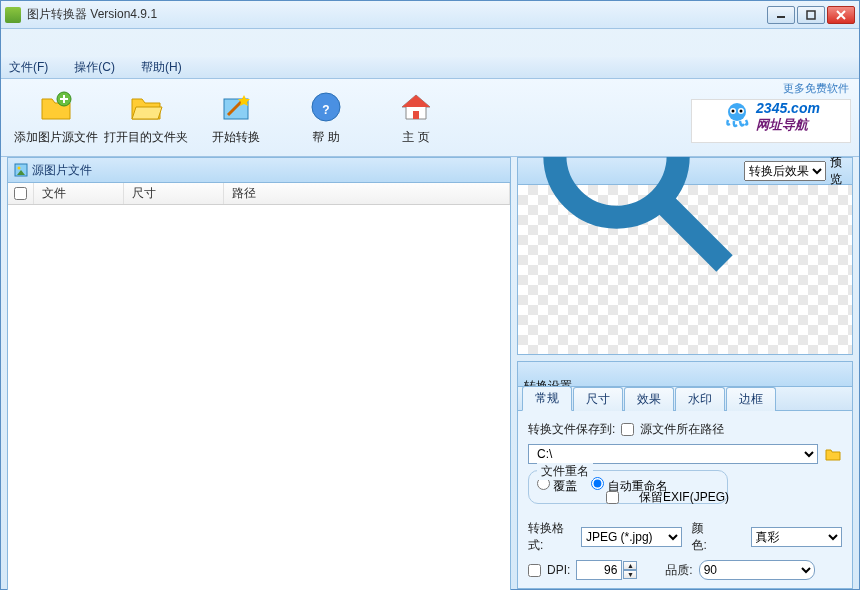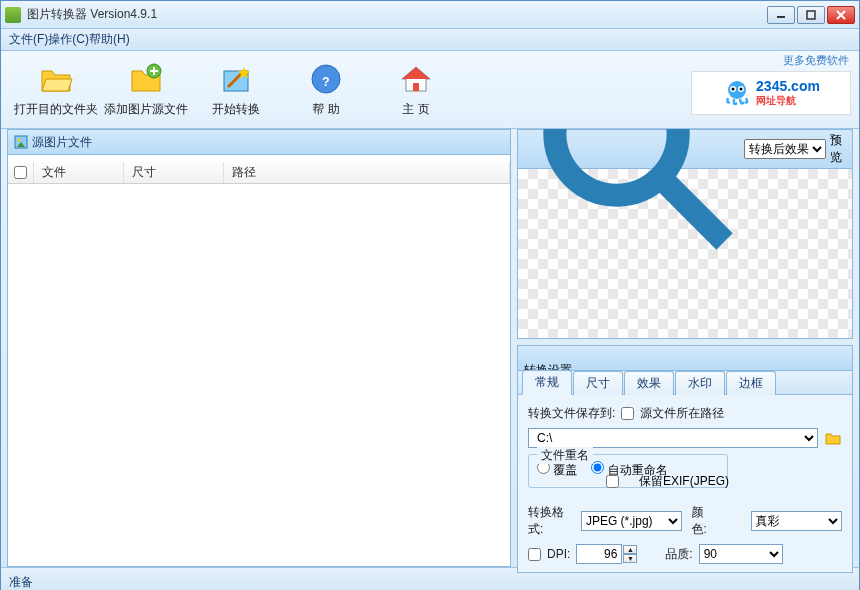--- a/index.html
+++ b/index.html
@@ -4,60 +4,60 @@
 <style>
 * { box-sizing: border-box; margin: 0; padding: 0; font-family: "Microsoft YaHei", "SimSun", Arial, sans-serif; font-size: 12px; }
 body { background: #fff; }
 .window { width: 860px; height: 590px; border: 1px solid #5a8fc4; background: linear-gradient(#e8f3fc, #d6e9f8); position: relative; }
 .titlebar { height: 28px; background: linear-gradient(#eaf4fd, #d4e8f9); display: flex; align-items: center; padding: 0 4px; border-bottom: 1px solid #a0c4e4; justify-content: center; }
 .titlebar .app-icon { width: 16px; height: 16px; background: linear-gradient(#8dc63f, #5a9e2f); border-radius: 2px; margin-right: 6px; position: relative; }
 .titlebar .title { color: #333; }
 .win-controls { margin-left: auto; display: flex; gap: 2px; }
 .win-btn { width: 28px; height: 18px; border: 1px solid #6a8db0; border-radius: 2px; display: flex; align-items: center; justify-content: center; font-size: 10px; background: linear-gradient(#f0f6fc,#cde2f4); cursor: pointer; }
 .win-close { background: linear-gradient(#f28b82,#d93025); color: #fff; border-color: #b02a1f; }
-.menubar { height: 22px; background: linear-gradient(#e5f1fc,#d0e5f7); display: flex; align-items: center; padding: 0 8px; color: #1a3c6e; border-bottom: 1px solid #a0c4e4; }
+.menubar { height: 22px; background: linear-gradient(#e5f1fc,#d0e5f7); display: flex; align-items: center; padding: 0 8px; gap: 26px; color: #1a3c6e; border-bottom: 1px solid #a0c4e4; margin-top: 28px; }
 .menubar span { cursor: pointer; }
 .toolbar { height: 78px; background: linear-gradient(#f0f8ff,#e2f0fc); display: flex; align-items: center; padding: 4px 10px; border-bottom: 1px solid #a0c4e4; position: relative; }
 .tool-btn { display: flex; flex-direction: column; align-items: center; justify-content: center; width: 90px; height: 68px; cursor: pointer; }
 .tool-btn .icon { width: 36px; height: 36px; display: flex; align-items: center; justify-content: center; }
 .tool-btn .label { margin-top: 4px; color: #222; }
-.logo-img { position: absolute; right: 8px; top: 20px; width: 160px; height: 44px; background: #fff; border: 1px solid #ddd; display: flex; align-items: center; justify-content: center; gap:4px; }
+.logo-img { position: absolute; right: 8px; top: 20px; width: 160px; height: 44px; background: #fff; border: 1px solid #ddd; display: flex; justify-content: center; gap:4px;font-style:italic; }
 .logo-img .octo { width:30px; height:30px; }
 .logo-text { font-size:14px; font-weight:bold; color:#0066cc; }
-.logo-sub { font-size:10px; color:#ef4444; font-weight:bold; }
+.logo-sub { font-size:13px; color:#701a75; font-weight:bold; }
 .top-link { position:absolute; right:10px; top:2px; color:#3a7fc4; font-size:11px; cursor:pointer; }
 .content { display: flex; height: 438px; padding: 0 6px; gap: 6px; }
 .left-panel { flex: 1; display: flex; flex-direction: column; border-radius: 19px; }
 .panel-header { height: 26px; background: linear-gradient(#d4e9fb,#b9dbf6); border: 1px solid #8ab8de; display: flex; align-items: center; padding: 0 6px; color: #1a3c6e; gap:4px; }
 .panel-header .hicon { width:14px; height:14px; }
 .file-list { flex: 1; background: #fff; border: 1px solid #8ab8de; border-top: none; }
-.list-header { height: 22px; display: flex; align-items: center; border-bottom: 1px solid #d0d0d0; background: linear-gradient(#fdfdfd,#f1f1f1); margin-top: 7px; }
+.list-header { height: 22px; display: flex; align-items: center; border-bottom: 1px solid #d0d0d0; background: linear-gradient(#fdfdfd,#f1f1f1); }
 .list-header div { padding: 0 8px; color: #333; border-right: 1px solid #e0e0e0; height:100%; display:flex; align-items:center; }
 .col-check { width: 26px; justify-content:center; }
 .col-file { width: 90px; }
 .col-size { width: 100px; }
 .col-path { flex: 1; }
 .right-panel { width: 336px; display: flex; flex-direction: column; gap: 6px; }
-.preview-header { height: 40px; background: linear-gradient(#d4e9fb,#b9dbf6); border: 1px solid #8ab8de; display:flex; align-items:center; padding: 0 6px; gap:4px; }
+.preview-header { height: 28px; background: linear-gradient(#d4e9fb,#b9dbf6); border: 1px solid #8ab8de; display:flex; align-items:center; padding: 0 6px; gap:4px; }
 .preview-header select { font-size:12px; height:20px; }
 .preview-area { flex:1; min-height:160px; border:1px solid #8ab8de; border-top:none;
   background-image: linear-gradient(45deg,#e8e8e8 25%,transparent 25%),linear-gradient(-45deg,#e8e8e8 25%,transparent 25%),linear-gradient(45deg,transparent 75%,#e8e8e8 75%),linear-gradient(-45deg,transparent 75%,#e8e8e8 75%);
   background-size:20px 20px; background-position:0 0,0 10px,10px -10px,-10px 0; background-color:#fff; }
 .settings-header { height: 26px; background: linear-gradient(#d4e9fb,#b9dbf6); border: 1px solid #8ab8de; display:flex; align-items:flex-start; padding:0 6px; gap:16px;flex-direction:column; }
 .settings-header .spacer { flex:1; }
 .settings-header .sicon { width:16px; height:16px; cursor:pointer; }
 .tabs { display:flex; background: linear-gradient(#e6f2fc,#d0e5f7); border:1px solid #8ab8de; border-top:none; height:24px; align-items:flex-end; padding-left:4px; gap:1px;}
 .tab { padding: 3px 12px; border:1px solid #8ab8de; border-bottom:none; background:linear-gradient(#f5fafe,#e2effa); cursor:pointer; color:#1a3c6e; border-radius:3px 3px 0 0; position:relative; top:1px;}
 .tab.active { background:#eaf4fd; border-bottom:1px solid #eaf4fd; }
 .settings-body { border:1px solid #8ab8de; border-top:none; background:#eaf4fd; padding:10px 10px 8px 10px; height:178px; }
 .row { display:flex; align-items:center; gap:6px; margin-bottom:6px; color:#222; }
 .row input[type=text], .row select { height:20px; font-size:12px; border:1px solid #7a9fc4; background:#fff; }
 .path-input { flex:1; padding:0 4px; }
 .folder-btn { width:18px; height:18px; cursor:pointer; }
-.group { border:1px solid #a8c8e4; border-radius:3px; padding:6px 8px 8px 8px; margin-bottom:8px; position:relative; }
+.group { border:1px solid #a8c8e4; border-radius:10px; padding:6px 8px 8px 8px; margin-bottom:8px; position:relative; }
 .group-title { position:absolute; top:-8px; left:8px; background:#eaf4fd; padding:0 4px; color:#222; }
 .radio-row { display:flex; gap:14px; align-items:center; }
 .exif { position:absolute; right:-2px; top:18px; display:flex; align-items:center; gap:20px; }
 .bottom-rows .row select { width:110px; }
 .statusbar { height:30px; background:linear-gradient(#e5f1fc,#d0e5f7); border-top:1px solid #a0c4e4; display:flex; align-items:center; padding:0 8px; color:#1a3c6e; }
 .spin { display:inline-flex; align-items:center; }
 .spin input { width:46px; text-align:right; padding-right:4px; }
 .spin-btns { display:flex; flex-direction:column; margin-left:1px;}
 .spin-btns div { width:14px; height:9px; border:1px solid #7a9fc4; background:linear-gradient(#fdfdfd,#e8e8e8); font-size:7px; line-height:7px; text-align:center; cursor:pointer;}
 </style>
@@ -92,35 +92,35 @@
     <span>文件(F)</span>
     <span>操作(C)</span>
     <span>帮助(H)</span>
   </div>
 
   <div class="toolbar">
     <div class="tool-btn">
       <div class="icon">
           <svg width="36" height="36">
             <path d="M4 10 L14 10 L17 14 L32 14 L32 30 L4 30 Z" fill="#ffcc33" stroke="#cc9900"></path>
-            <path d="M8 18 L34 18 L30 30 L4 30 Z" fill="#ffe680" stroke="#cc9900"></path>
-          </svg>
-        </div>
-      <div class="label">打开目的文件夹</div>
-    </div>
-    <div class="tool-btn">
-      <div class="icon">
-          <svg width="36" height="36">
-            <path d="M4 10 L14 10 L17 14 L32 14 L32 30 L4 30 Z" fill="#ffcc33" stroke="#cc9900"></path>
             <circle cx="26" cy="10" r="7" fill="#6abf40" stroke="#3a8f20"></circle>
             <line x1="26" y1="6" x2="26" y2="14" stroke="#fff" stroke-width="2"></line>
             <line x1="22" y1="10" x2="30" y2="10" stroke="#fff" stroke-width="2"></line>
           </svg>
         </div>
       <div class="label">添加图片源文件</div>
+    </div>
+    <div class="tool-btn">
+      <div class="icon">
+          <svg width="36" height="36">
+            <path d="M4 10 L14 10 L17 14 L32 14 L32 30 L4 30 Z" fill="#ffcc33" stroke="#cc9900"></path>
+            <path d="M8 18 L34 18 L30 30 L4 30 Z" fill="#ffe680" stroke="#cc9900"></path>
+          </svg>
+        </div>
+      <div class="label">打开目的文件夹</div>
     </div>
     <div class="tool-btn">
       <div class="icon">
           <svg width="36" height="36">
             <rect x="6" y="10" width="24" height="20" fill="#8acff5" stroke="#2a7fb5"></rect>
             <line x1="10" y1="26" x2="26" y2="10" stroke="#cc6600" stroke-width="3"></line>
             <polygon points="26,6 28,10 32,10 29,13 30,17 26,15 22,17 23,13 20,10 24,10" fill="#ffcc00"></polygon>
           </svg>
         </div>
       <div class="label">开始转换</div>
@@ -260,21 +260,21 @@
               <input type="checkbox" style="">
               <span>DPI:</span>
               <div class="spin">
                 <input type="text" value="96" style="">
                 <div class="spin-btns">
                     <div>▲</div>
                     <div>▼</div>
                   </div>
               </div>
               <span style="margin-left:22px;">品质:</span>
-              <select style="width:84px;"><option>90</option></select>
+              <select style="width:116px;border-radius:9px;"><option>90</option></select>
             </div>
           </div>
         </div>
       </div>
     </div>
   </div>
 
   <div class="statusbar">
     <span>准备</span>
   </div>

